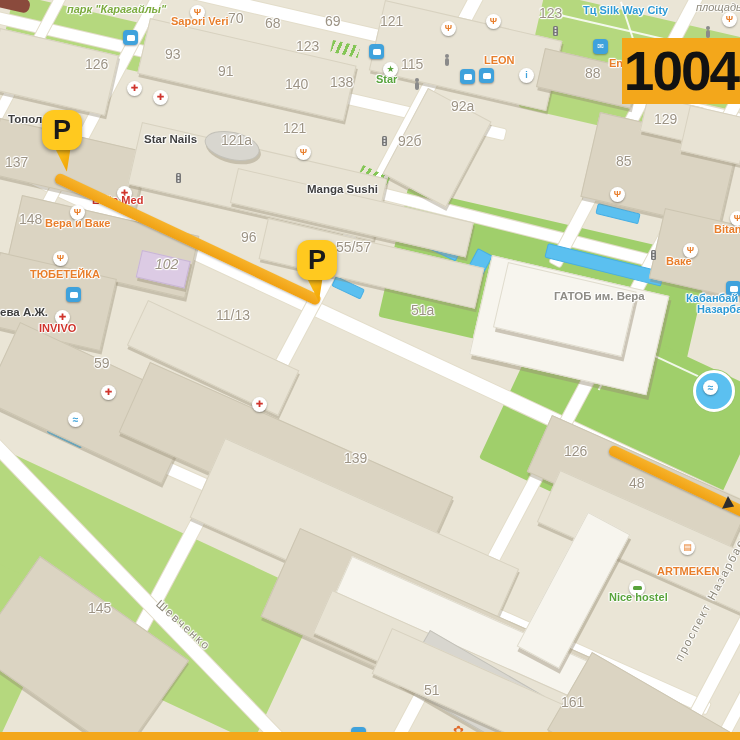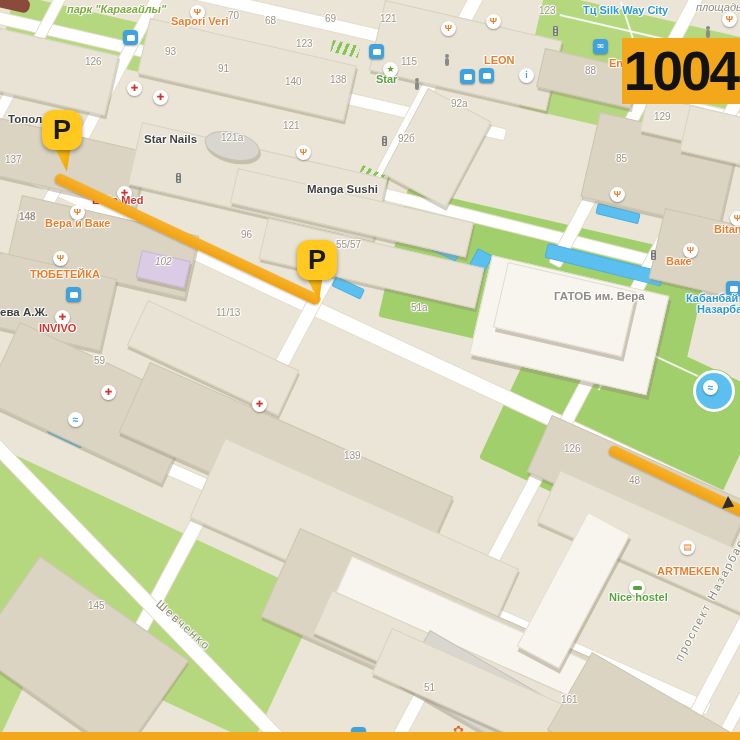--- a/index.html
+++ b/index.html
@@ -14,21 +14,21 @@
   .water.round{border-radius:50%;border:3px solid #fff;box-shadow:0 0 0 1px #9CC86D;}
   .cw{background:repeating-linear-gradient(100deg,#84C656 0 3px,rgba(0,0,0,0) 3px 7px);}
   .bld{background:#DBD4C2;border:1px solid #CCC5B1;box-shadow:2px 3px 0 rgba(148,138,112,.4);}
   .bld.light{background:#E8E3D4;border-color:#D8D2C0;}
   .bld.white{background:#F7F5EE;border-color:#E0DCCE;box-shadow:3px 4px 0 rgba(150,140,115,.45);}
   .bld.purple{background:#DCCBE4;border-color:#C9B6D4;}
   .bld.grey{background:#D8D6CF;border-color:#C3C1B8;}
   .bld.round{border-radius:50%;}
   .lbl{position:absolute;white-space:nowrap;font-size:11px;color:#454545;z-index:7;
        text-shadow:1px 0 1px #fff,-1px 0 1px #fff,0 1px 1px #fff,0 -1px 1px #fff,1px 1px 1px #fff,-1px -1px 1px #fff;}
-  .lbl.n{color:#9C9384;font-size:10px;}
+  .lbl.n{color:#9C9384;font-size:14px;}
   .lbl.d{color:#3F3F3F;font-weight:600;font-size:11.5px;}
   .lbl.o{color:#E87E2B;font-weight:700;}
   .lbl.r{color:#D0342C;font-weight:700;}
   .lbl.g{color:#58A33B;font-weight:700;}
   .lbl.b{color:#2D9AD5;font-weight:700;}
   .lbl.gi{color:#7CAB3F;font-weight:700;font-style:italic;}
   .lbl.it{color:#8F8A7C;font-style:italic;}
   .lbl.gb{color:#8E8C86;font-weight:600;font-size:11.5px;}
   .lbl.st{color:#8C8779;font-size:11.5px;letter-spacing:2px;}
   .lbl.rc{color:#C23A30;font-weight:700;font-size:10.5px;white-space:pre-line;text-align:center;line-height:1.25;width:140px;}
@@ -208,21 +208,21 @@
   <div class="lbl b" style="left:583px;top:4px;">Тц Silk Way City</div>
   <div class="lbl it" style="left:696px;top:1px;">площадь</div>
   <div class="lbl n" style="left:539px;top:5px;">123</div>
   <div class="lbl o" style="left:609px;top:57px;">En</div>
   <div class="lbl n" style="left:585px;top:65px;">88</div>
   <div class="lbl n" style="left:654px;top:111px;">129</div>
   <div class="lbl d" style="left:144px;top:133px;">Star Nails</div>
   <div class="lbl n" style="left:5px;top:154px;">137</div>
   <div class="lbl r" style="left:92px;top:194px;">Evita Med</div>
   <div class="lbl o" style="left:45px;top:217px;">Вера и Ваке</div>
-  <div class="lbl n" style="left:19px;top:211px;font-weight:bold;">148</div>
+  <div class="lbl n" style="left:19px;top:211px;">148</div>
   <div class="lbl o" style="left:30px;top:268px;">ТЮБЕТЕЙКА</div>
   <div class="lbl n" style="left:155px;top:256px;font-style:italic;">102</div>
   <div class="lbl n" style="left:221px;top:132px;">121а</div>
   <div class="lbl n" style="left:283px;top:120px;">121</div>
   <div class="lbl n" style="left:398px;top:133px;">92б</div>
   <div class="lbl d" style="left:307px;top:183px;">Manga Sushi</div>
   <div class="lbl n" style="left:241px;top:229px;">96</div>
   <div class="lbl n" style="left:336px;top:239px;">55/57</div>
   <div class="lbl n" style="left:411px;top:302px;">51а</div>
   <div class="lbl gb" style="left:554px;top:290px;">ГАТОБ им. Вера</div>

